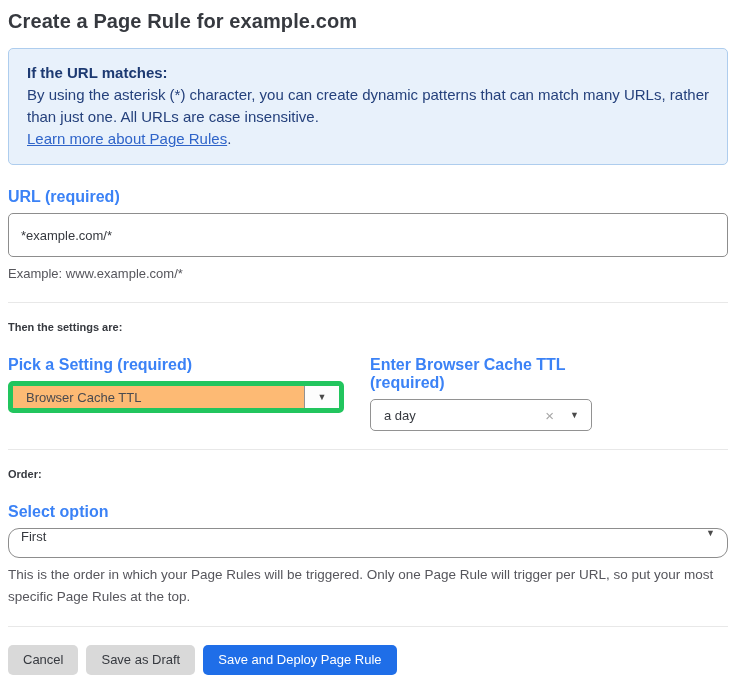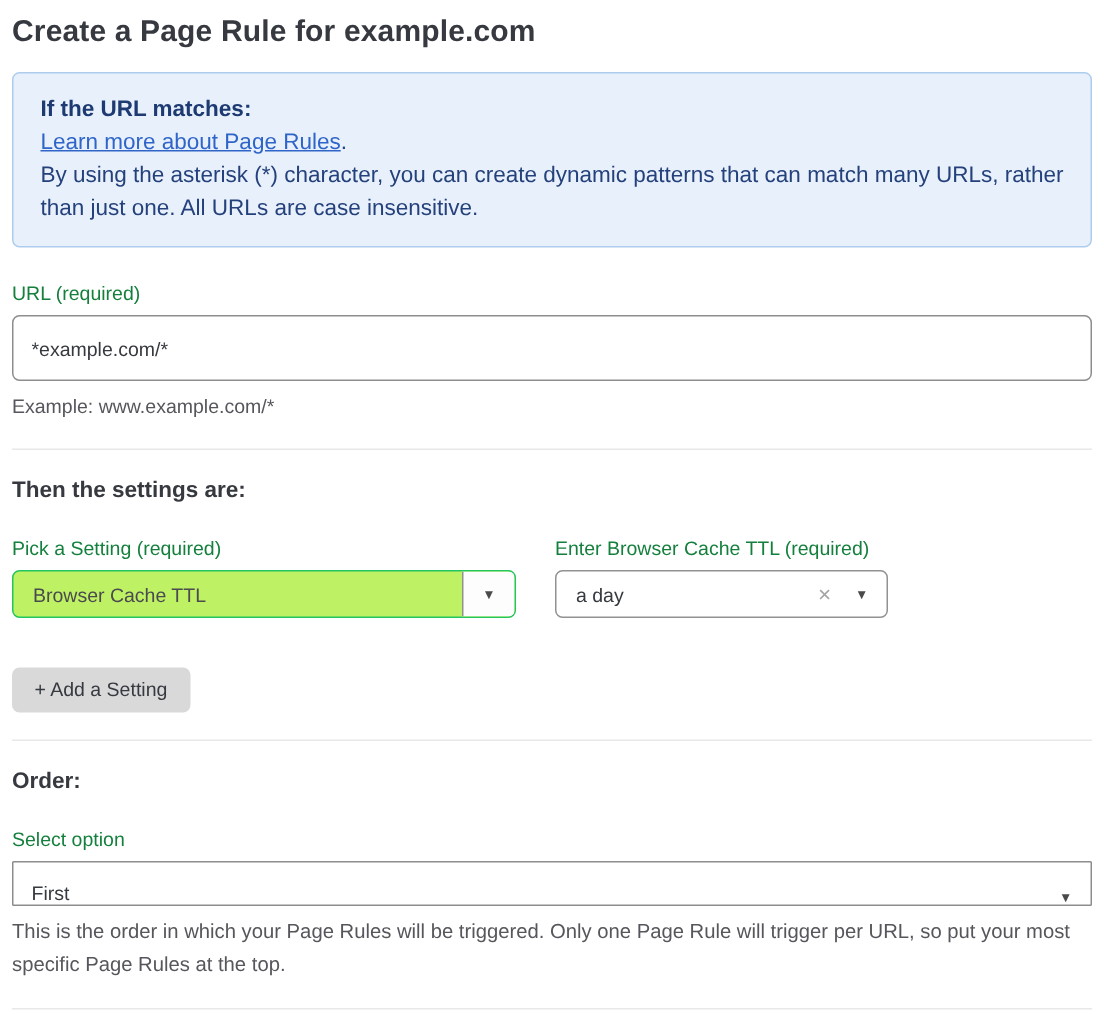--- a/index.html
+++ b/index.html
@@ -33,23 +33,24 @@
   }
   .info-heading { font-weight: 700; color: #1d3a72; }
   .info-link {
     color: #2f64c9;
     text-decoration: underline;
     cursor: pointer;
   }
   .info-period { color: #25417c; }
 
   .field-label {
-    font-size: 13px;
-    color: #15803d;
+    font-size: 16px;
+    color: #3b82f6;
     margin-bottom: 7px;
+    font-weight: bold;
   }
 
   .text-input {
     width: 100%;
     height: 44px;
     border: 1px solid #8d8d8d;
     border-radius: 5px;
     padding: 0 12px;
     font-size: 13px;
     font-family: "Liberation Sans", sans-serif;
@@ -64,36 +65,36 @@
     line-height: 20px;
   }
 
   .divider {
     border: none;
     border-top: 1px solid #e8e8e8;
     margin: 18px 0;
   }
 
   .section-heading {
-    font-size: 15px;
+    font-size: 11px;
     font-weight: 700;
     color: #36393f;
     margin: 0 0 23px 0;
   }
 
   .settings-row { display: flex; gap: 26px; }
   .col-setting { width: 336px; }
   .col-ttl { width: 222px; }
 
   .select-combo {
     display: flex;
     height: 32px;
-    border: 1px solid #22c55e;
-    border-radius: 5px;
-    background: #bef264;
+    border: 5px solid #22c55e;
+    border-radius: 5px;
+    background: #fdba74;
     align-items: stretch;
     cursor: pointer;
     overflow: hidden;
   }
   .select-combo .select-text {
     flex: 1;
     display: flex;
     align-items: center;
     padding-left: 13px;
     font-size: 13px;
@@ -141,25 +142,25 @@
     cursor: pointer;
     line-height: 14px;
   }
   .btn-gray { background: #d9d9d9; color: #36393f; }
   .btn-blue { background: #1f6ee8; color: #ffffff; }
 
   .add-setting { margin-top: 33px; }
 
   .full-select {
     display: flex;
-    align-items: flex-end;
+    align-items: flex-start;
     justify-content: space-between;
     height: 30px;
     border: 1px solid #8d8d8d;
-    border-radius: 1px;
+    border-radius: 11px;
     padding: 0 12px;
     font-size: 13px;
     color: #36393f;
     cursor: pointer;
     background: #fff;
   }
 
   .order-helper {
     font-size: 13.5px;
     color: #56565c;
@@ -171,24 +172,24 @@
 </style>
 </head>
 <body>
 
 <div class="wrap">
 
   <h1 class="page-title">Create a Page Rule for example.com</h1>
 
   <div class="info-box">
     <div class="info-heading">If the URL matches:</div>
+    <div>By using the asterisk (*) character, you can create dynamic patterns that can match many URLs, rather than just one. All URLs are case insensitive.</div>
     <div>
       <a class="info-link">Learn more about Page Rules</a><span class="info-period">.</span>
     </div>
-    <div>By using the asterisk (*) character, you can create dynamic patterns that can match many URLs, rather than just one. All URLs are case insensitive.</div>
   </div>
 
   <div class="field-label">URL (required)</div>
   <input class="text-input" type="text" value="*example.com/*" style="">
   <div class="helper">Example: www.example.com/*</div>
 
   <hr class="divider">
 
   <div class="section-heading">Then the settings are:</div>
 
@@ -206,21 +207,20 @@
     <div class="col-ttl">
       <div class="field-label">Enter Browser Cache TTL (required)</div>
       <div class="combo-ttl">
         <span class="combo-value">a day</span>
         <span class="clear-x">×</span>
         <span class="caret">▼</span>
       </div>
     </div>
   </div>
 
-  <button class="btn btn-gray add-setting">+ Add a Setting</button>
 
   <hr class="divider">
 
   <div class="section-heading">Order:</div>
 
   <div class="field-label">Select option</div>
   <div class="full-select">
     <span>First</span>
     <span class="caret">▼</span>
   </div>

